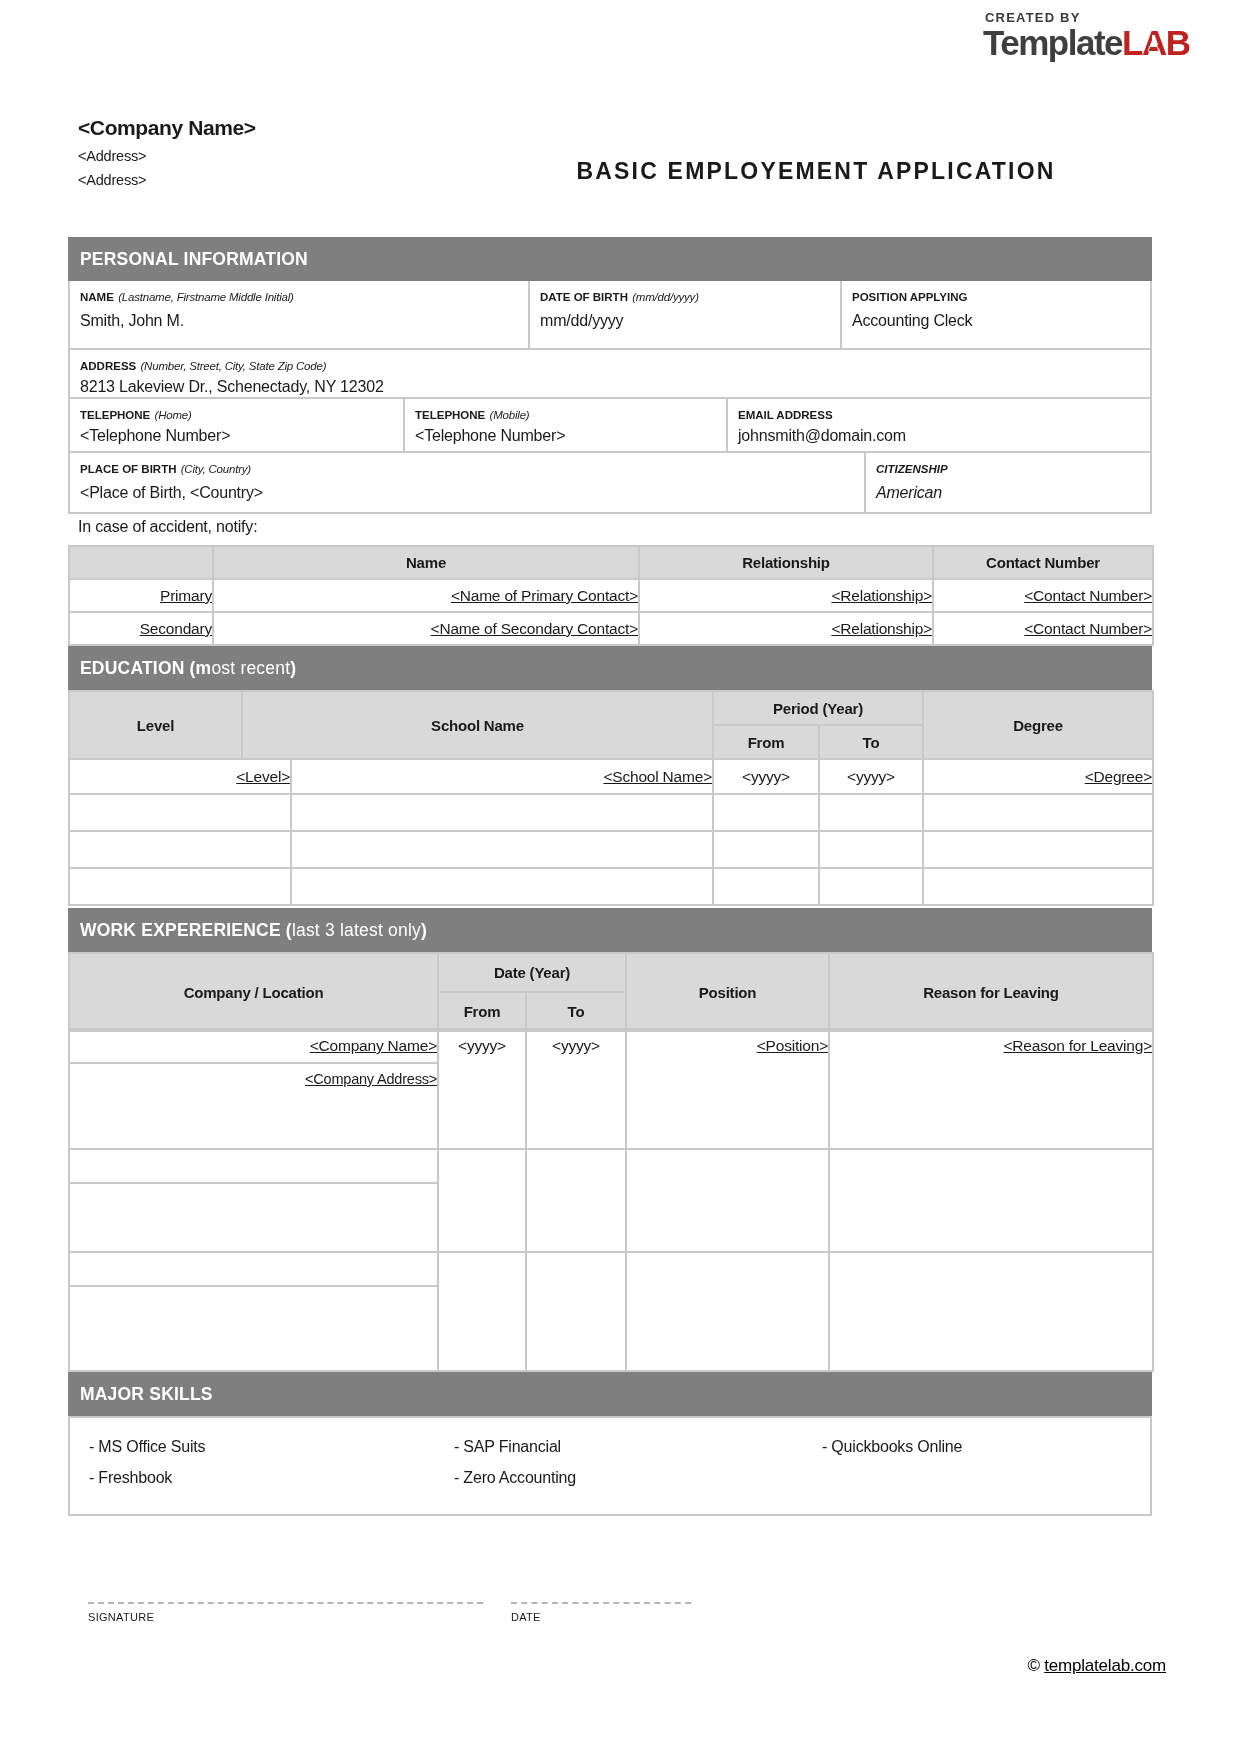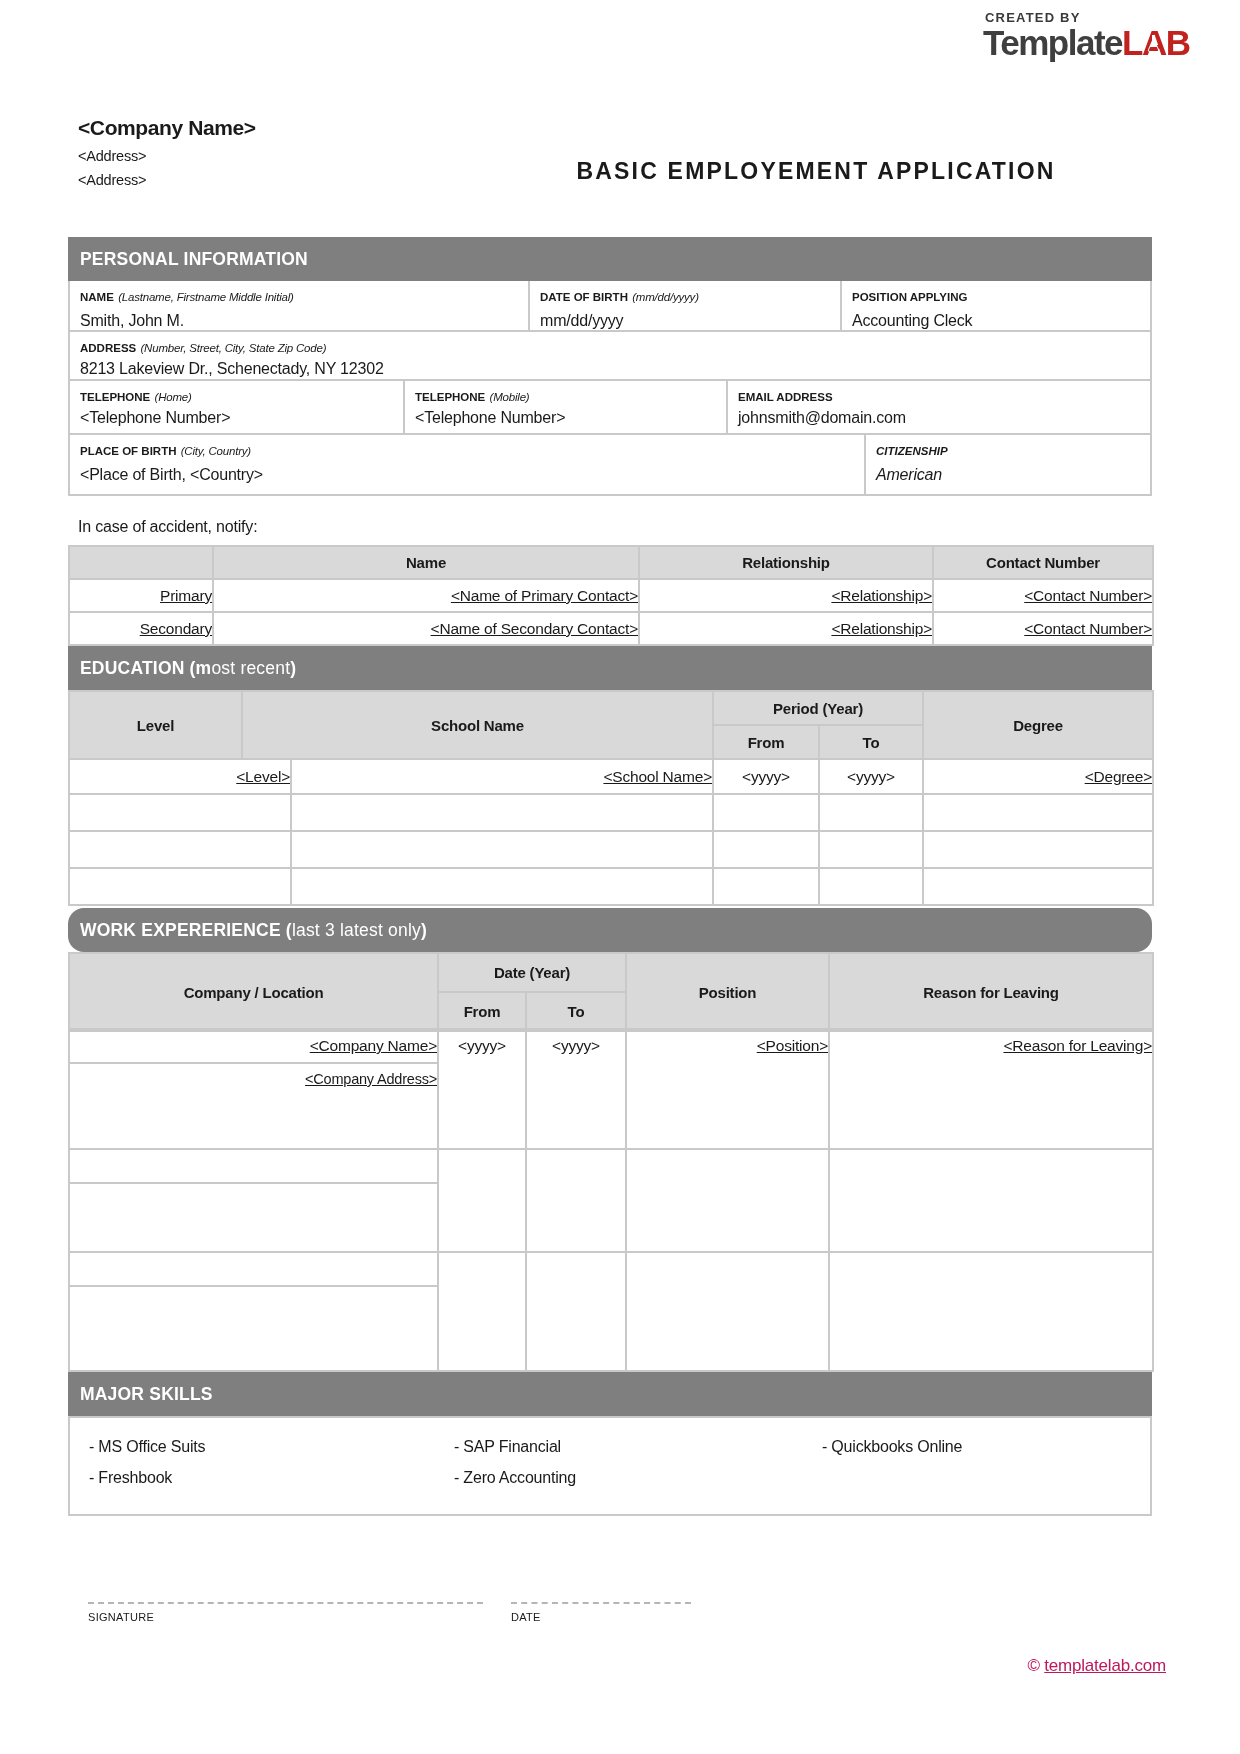--- a/index.html
+++ b/index.html
@@ -76,21 +76,21 @@
   
   .skills-box{left:68px;top:1416px;width:1084px;height:100px;border:2px solid var(--bd);
     padding:13px 0 0 19px;}
   .skills-grid{display:grid;grid-template-columns:365px 368px auto;line-height:31px;font-size:16px;}
 
   
   .sig-line{left:88px;top:1602px;width:395px;border-top:2px dashed #b5b5b5;height:0;}
   .date-line{left:511px;top:1602px;width:180px;border-top:2px dashed #b5b5b5;height:0;}
   .sig-label{left:88px;top:1611px;font-size:11px;letter-spacing:0.3px;}
   .date-label{left:511px;top:1611px;font-size:11px;letter-spacing:0.3px;}
-  .copyright{left:952px;top:1656px;width:214px;text-align:right;font-size:17px;color:#be185d;}
+  .copyright{left:952px;top:1656px;width:214px;text-align:right;font-size:17px;color:#000000;}
   .copyright .site{text-decoration:underline;cursor:pointer;}
 </style>
 </head>
 <body>
 
 <div class="abs logo">
   <div class="created-by">CREATED BY</div>
   <div class="brand"><span class="t">Template</span><span class="lab"><span>LAB</span><svg width="13" height="19" viewBox="0 0 13 19">
           <path d="M5 1 h3 v5.5 l4 9.2 a1.4 1.4 0 0 1 -1.3 2 H2.3 a1.4 1.4 0 0 1 -1.3 -2 L5 6.5 Z" fill="#ffffff"></path>
           <path d="M3.2 13 h6.6 l1.2 2.7 a0.9 0.9 0 0 1 -0.8 1.3 H2.8 a0.9 0.9 0 0 1 -0.8 -1.3 Z" fill="#c2221f"></path>
@@ -102,21 +102,21 @@
   <div class="company-addr">&lt;Address&gt;</div>
   <div class="company-addr">&lt;Address&gt;</div>
 </div>
 <div class="abs doc-title">BASIC EMPLOYEMENT APPLICATION</div>
 
 <div class="abs bar" style="top:237px;">
   <span>PERSONAL INFORMATION</span>
 </div>
 
 <div class="abs pi">
-  <div class="pi-row" style="height:51px;">
+  <div class="pi-row" style="height:69px;">
     <div class="pi-cell" style="width:460px;">
       <div><span class="flabel">NAME</span> <span class="fhint">(Lastname, Firstname Middle Initial)</span></div>
       <div class="fval">Smith, John M.</div>
     </div>
     <div class="pi-cell" style="width:312px;">
       <div><span class="flabel">DATE OF BIRTH</span> <span class="fhint">(mm/dd/yyyy)</span></div>
       <div class="fval">mm/dd/yyyy</div>
     </div>
     <div class="pi-cell" style="width:308px;">
       <div><span class="flabel">POSITION APPLYING</span></div>
@@ -245,21 +245,21 @@
   <tr class="e">
     <td class="l"></td>
     <td class="l"></td>
     <td class="c"></td>
     <td class="c"></td>
     <td class="l"></td>
   </tr>
 </tbody>
   </table>
 
-<div class="abs bar" style="top:908px;border-radius:16px;">
+<div class="abs bar" style="top:908px;">
   <span><span>WORK EXPERERIENCE (</span><span class="it">last 3 latest only</span><span>)</span></span>
 </div>
 
 <table class="abs work-head">
   <colgroup>
       <col style="width:369px">
       <col style="width:88px">
       <col style="width:100px">
       <col style="width:203px">
       <col style="width:324px">

